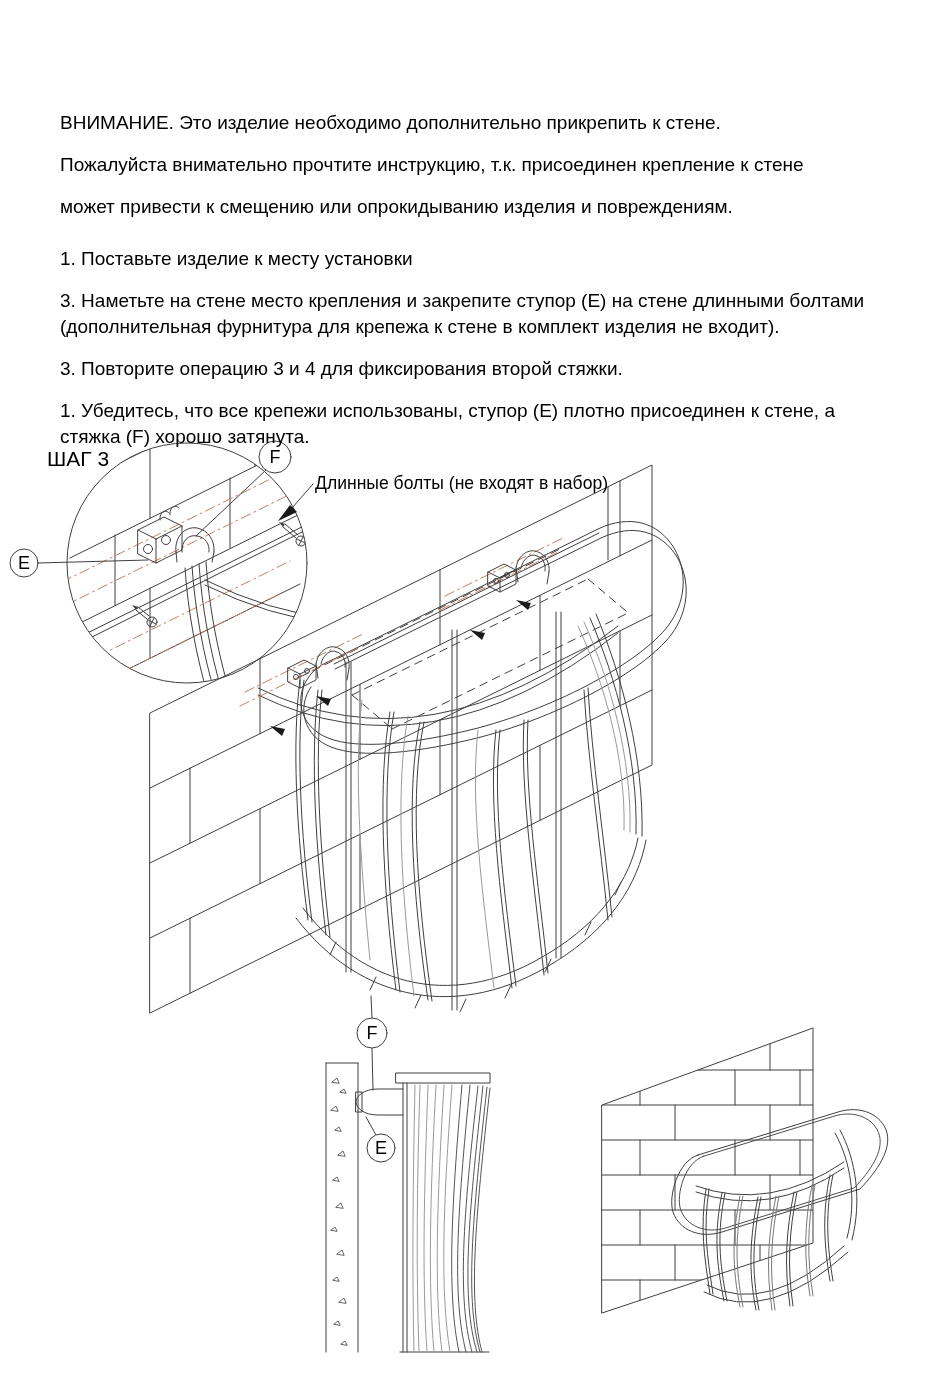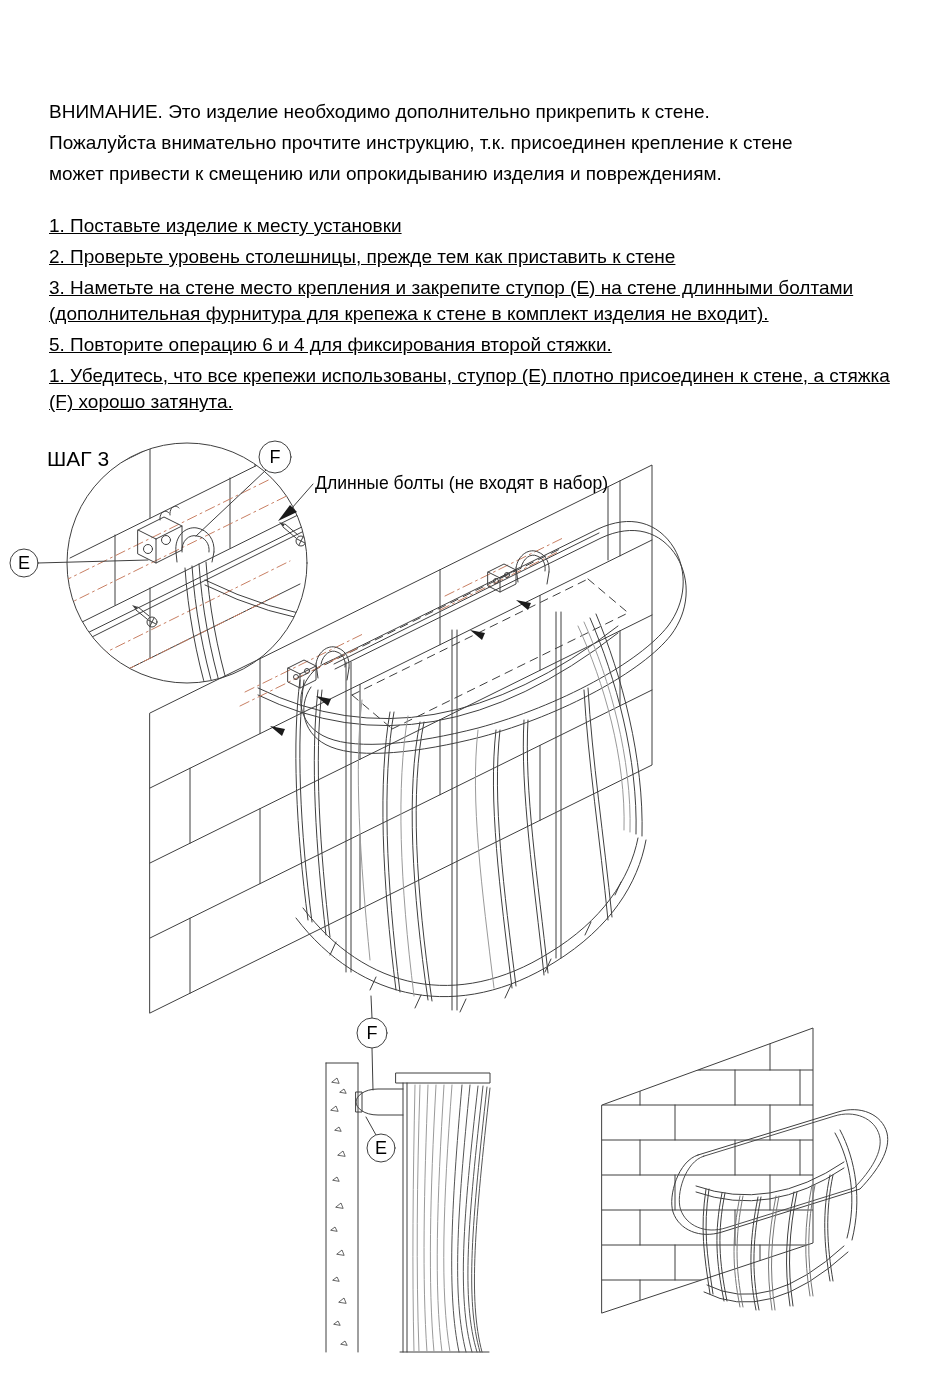--- a/index.html
+++ b/index.html
@@ -1,22 +1,22 @@
 <!DOCTYPE html>
 <html><head>
 <meta charset="utf-8">
 <style>
   html,body{margin:0;padding:0;background:#fff;}
   .page{position:relative;width:933px;height:1400px;background:#ffffff;overflow:hidden;
         font-family:"Liberation Sans",sans-serif;color:#000;}
   .drawing{position:absolute;left:0;top:0;z-index:0;}
   .notice{position:absolute;left:44px;top:94px;width:866px;z-index:1;
           font-size:19px;line-height:26px;}
-  .notice p{margin:5px;}
-  .steps{margin-top:26px;text-decoration:underline;}
+  .notice p{margin:16px;}
+  .steps{margin-top:26px;}
   svg text{font-family:"Liberation Sans",sans-serif;fill:#000;}
   .callout-letter{font-size:18px;}
   .step-label{font-size:21px;}
   .bolts-label{font-size:19px;}
 </style>
 </head>
 <body>
 
 <div class="page">
 
@@ -218,20 +218,19 @@
 </svg>
 
 <div class="notice">
   <div>
     <p>ВНИМАНИЕ. Это изделие необходимо дополнительно прикрепить к стене.</p>
     <p>Пожалуйста внимательно прочтите инструкцию, т.к. присоединен крепление к стене</p>
     <p>может привести к смещению или опрокидыванию изделия и повреждениям.</p>
   </div>
   <div class="steps">
     <p>1. Поставьте изделие к месту установки</p>
-    <p>2. Проверьте уровень столешницы, прежде тем как приставить к стене</p>
     <p>3. Наметьте на стене место крепления и закрепите ступор (Е) на стене длинными болтами (дополнительная фурнитура для крепежа к стене в комплект изделия не входит).</p>
-    <p>5. Повторите операцию 6 и 4 для фиксирования второй стяжки.</p>
+    <p>3. Повторите операцию 3 и 4 для фиксирования второй стяжки.</p>
     <p>1. Убедитесь, что все крепежи использованы, ступор (Е) плотно присоединен к стене, а стяжка (F) хорошо затянута.</p>
   </div>
 </div>
 
 </div>
 
 </body></html>

